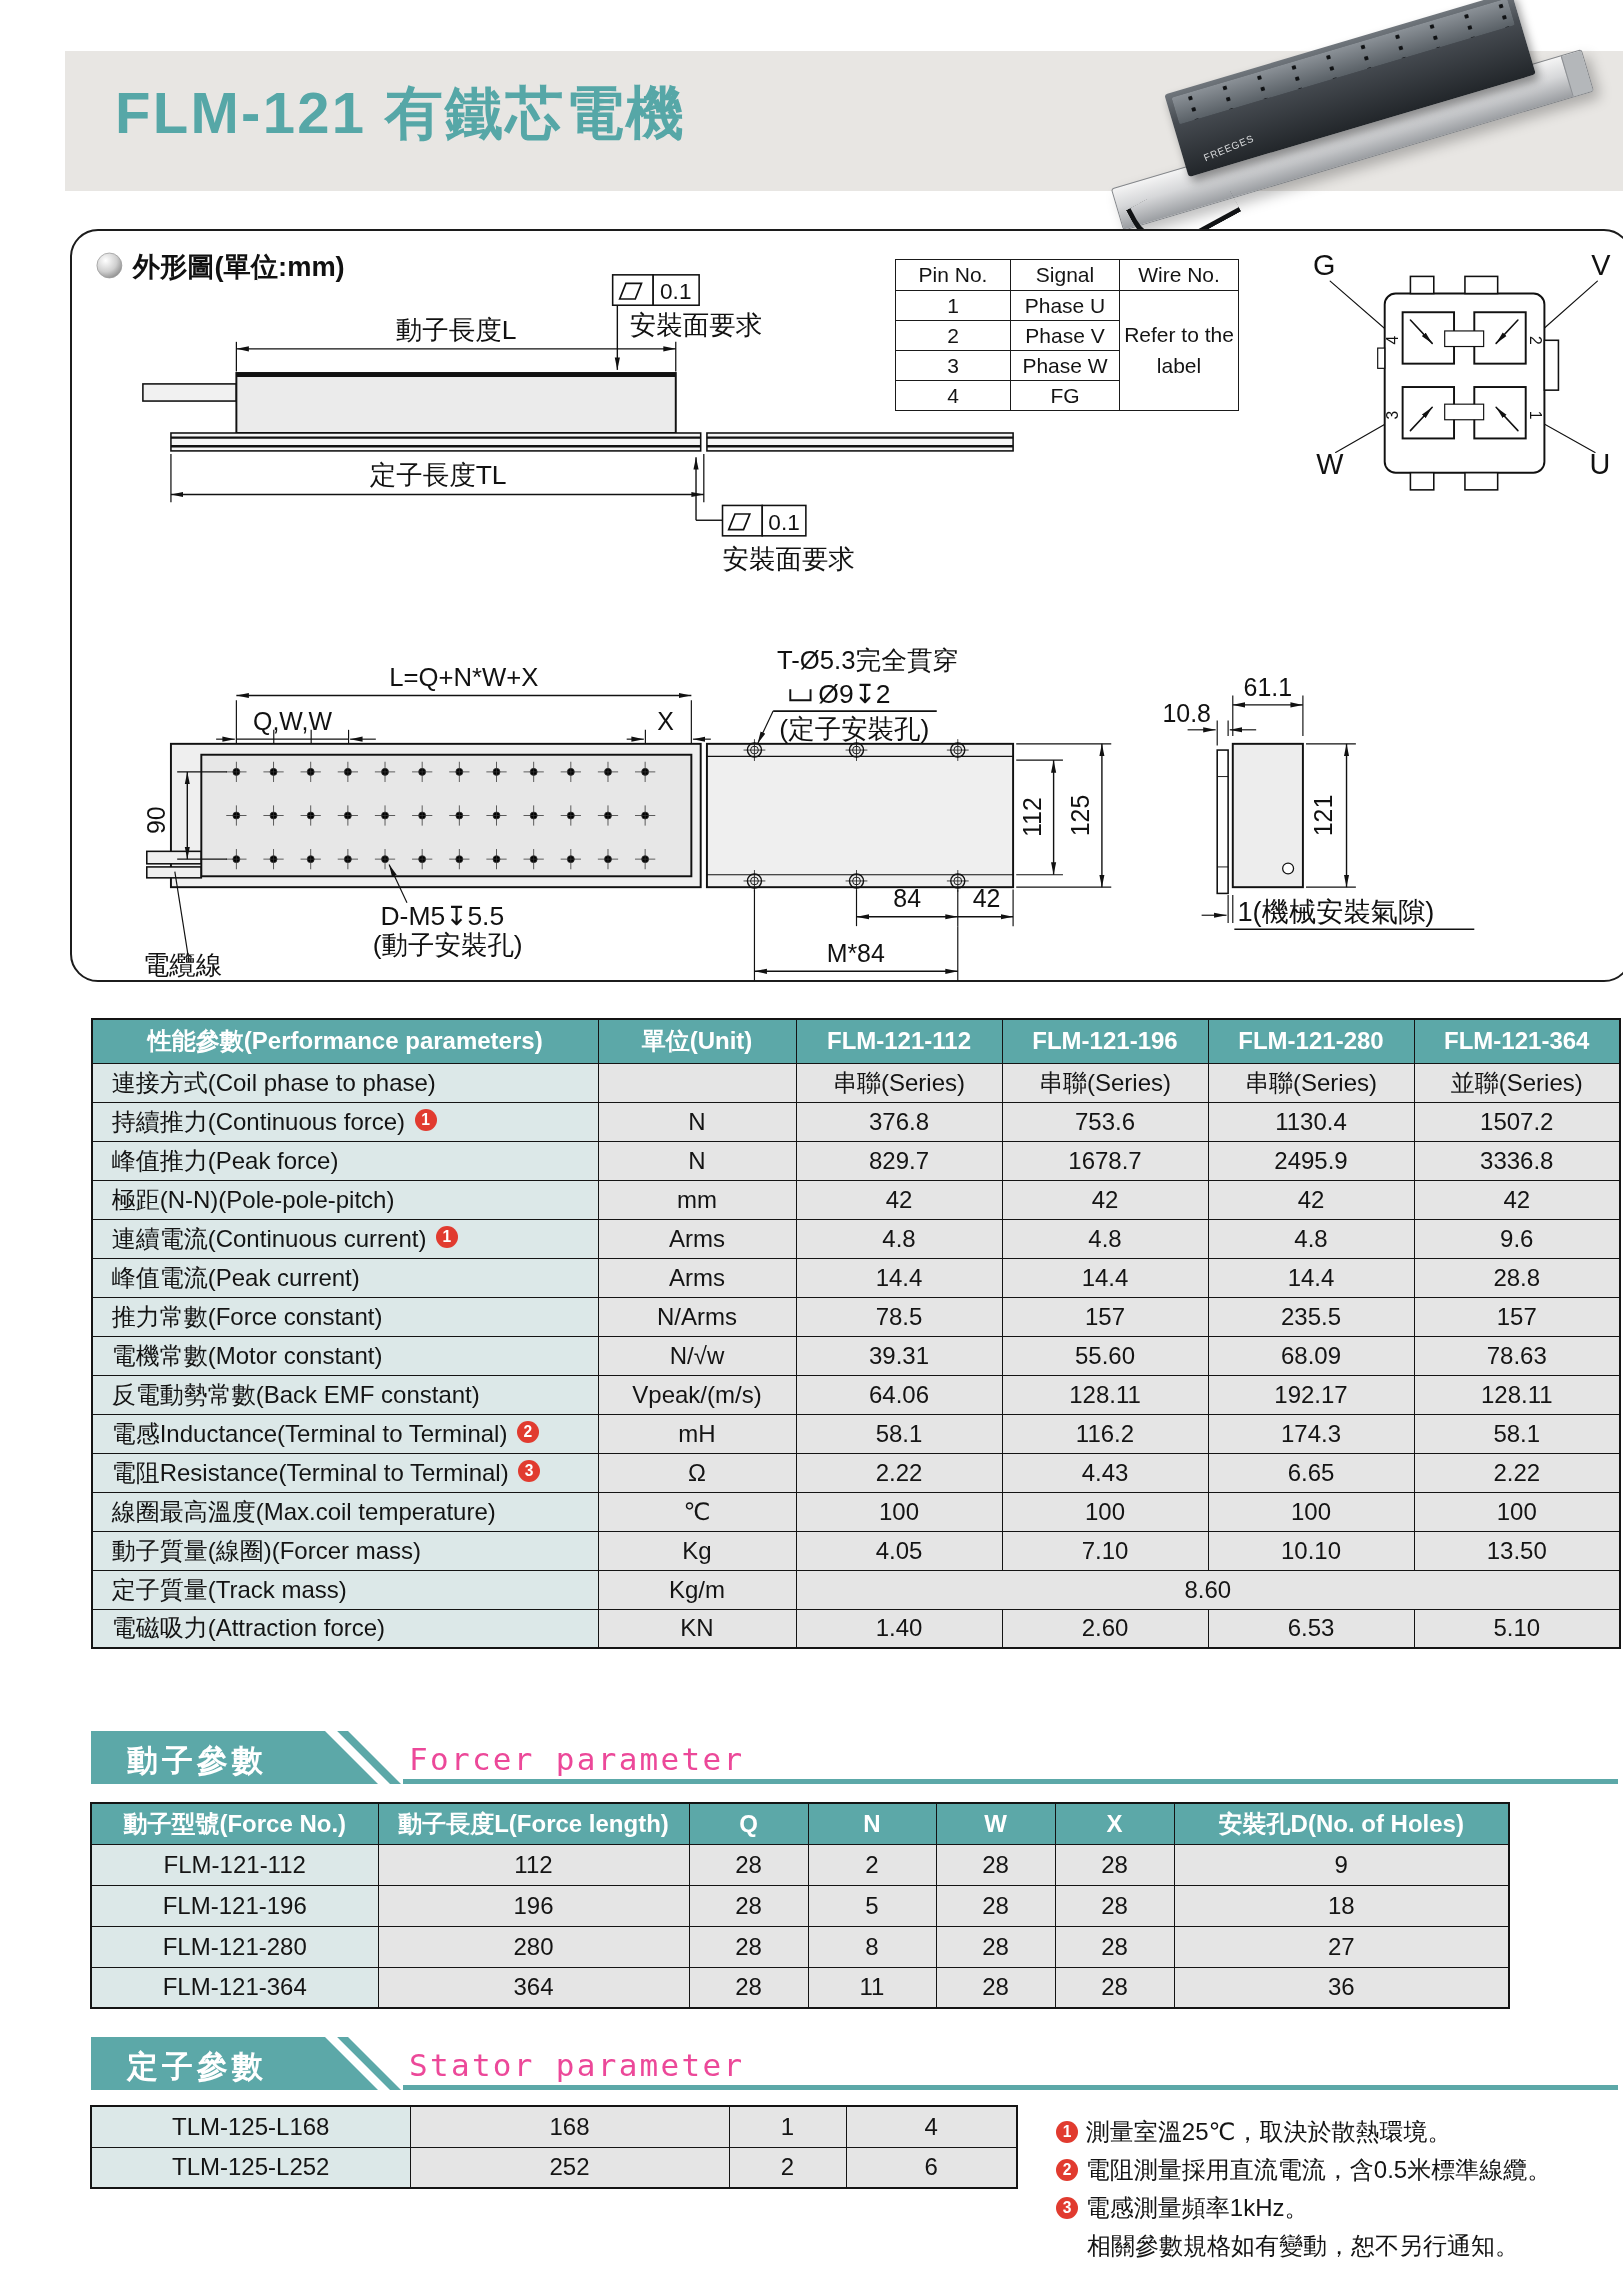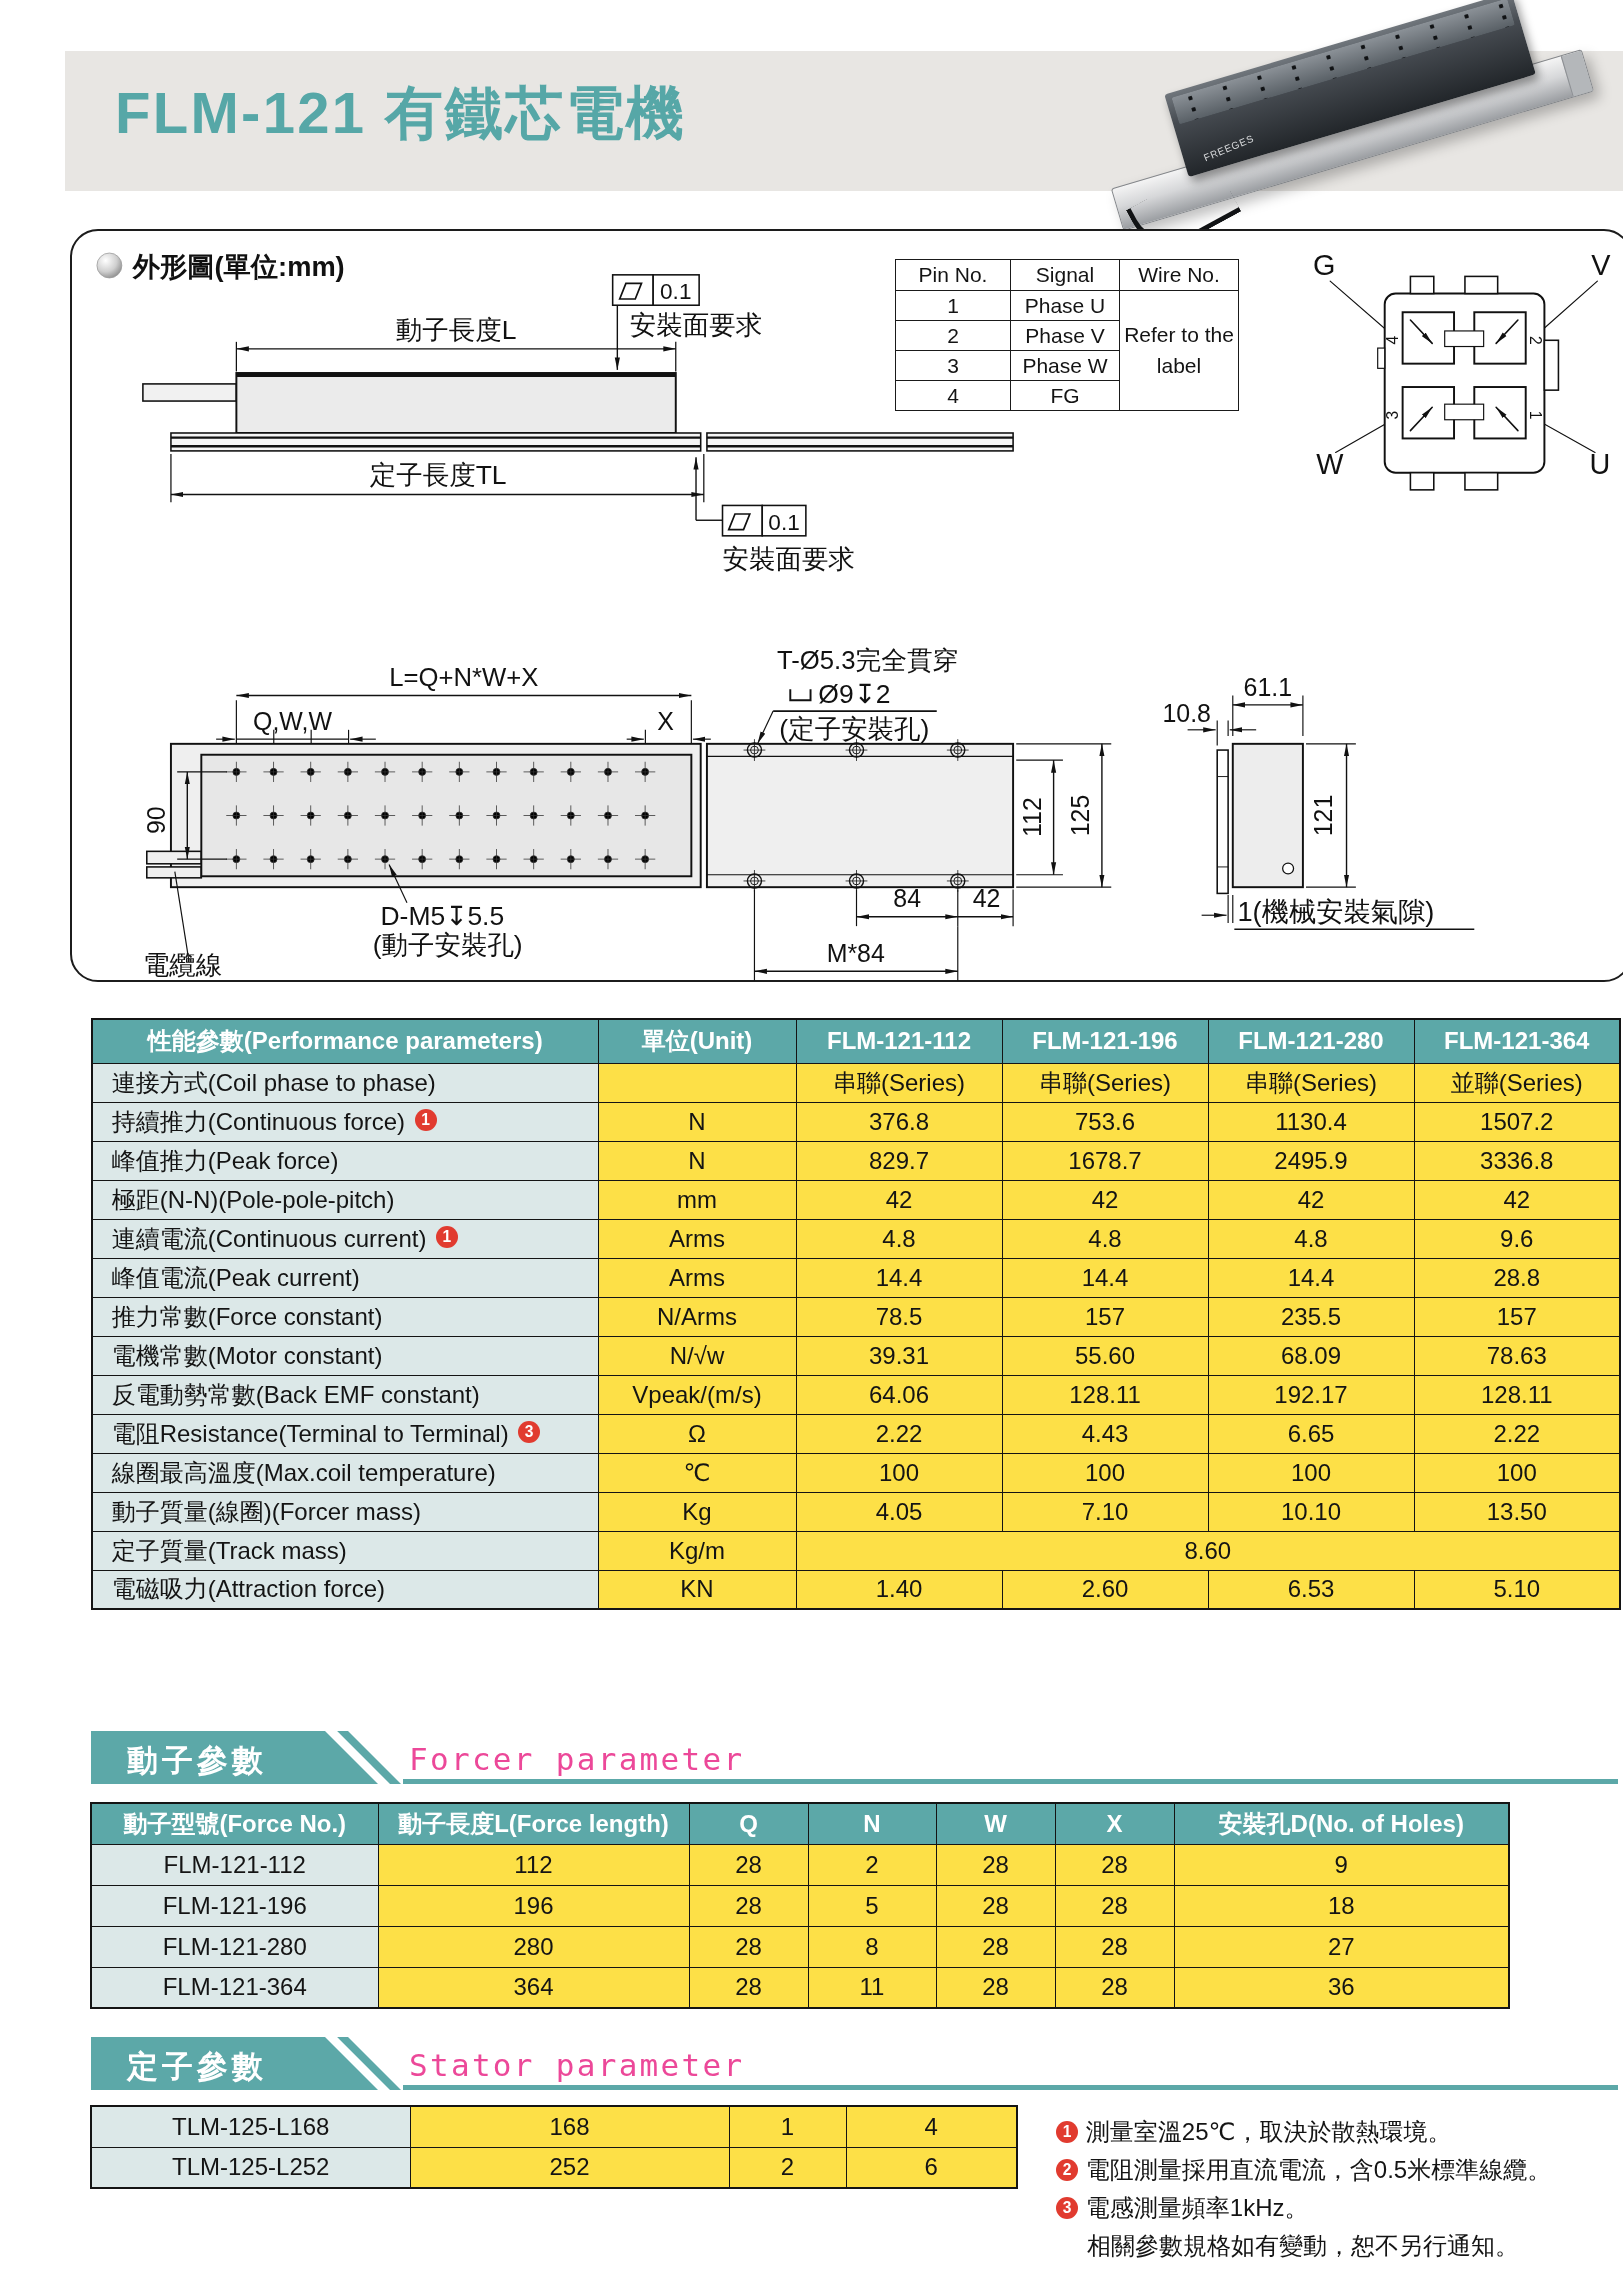--- a/index.html
+++ b/index.html
@@ -38,21 +38,21 @@
   svg text{font-family:"Liberation Sans","DejaVu Sans",sans-serif;fill:#111;}
 
   
   .pin-table{position:absolute;left:823px;top:28px;border-collapse:collapse;table-layout:fixed;background:#fff;}
   .pin-table th,.pin-table td{border:1.6px solid #1a1a1a;font-size:21px;font-weight:normal;text-align:center;vertical-align:middle;}
   .pin-table th{height:31px;}
   .pin-table td{height:30px;}
   .pin-note{line-height:1.45;}
 
   
-  table.dtab{position:absolute;border-collapse:collapse;table-layout:fixed;background:#fde047;border:2.3px solid #141414;}
+  table.dtab{position:absolute;border-collapse:collapse;table-layout:fixed;background:#e5e5e5;border:2.3px solid #141414;}
   table.dtab th{background:var(--teal);color:#fff;font-weight:bold;border:1.6px solid #141414;font-size:24px;padding:0 4.7px;}
   table.dtab td{border:1.6px solid #141414;font-size:24px;text-align:center;vertical-align:middle;padding:0 4.7px;}
   td.lbl{text-align:left !important;padding-left:18.7px !important;background:var(--label-bg);}
   .perf th{height:44px;}
   .perf td{height:39px;}
   .ftab th,.stab th{height:41px;}
   .ftab td,.stab td{height:41px;}
   .nbadge{display:inline-flex;align-items:center;justify-content:center;width:22px;height:22px;border-radius:50%;
     background:var(--red);color:#fff;font-size:15.6px;font-weight:bold;margin-left:9.4px;vertical-align:4.7px;}
 
@@ -532,20 +532,28 @@
     </tr>
     <tr>
       <td class="lbl"><span>反電動勢常數(Back EMF constant)</span></td>
       <td>Vpeak/(m/s)</td>
       <td>64.06</td>
       <td>128.11</td>
       <td>192.17</td>
       <td>128.11</td>
     </tr>
     <tr>
+      <td class="lbl"><span>電感Inductance(Terminal to Terminal)</span><span class="nbadge">2</span></td>
+      <td>mH</td>
+      <td>58.1</td>
+      <td>116.2</td>
+      <td>174.3</td>
+      <td>58.1</td>
+    </tr>
+    <tr>
       <td class="lbl"><span>電阻Resistance(Terminal to Terminal)</span><span class="nbadge">3</span></td>
       <td>Ω</td>
       <td>2.22</td>
       <td>4.43</td>
       <td>6.65</td>
       <td>2.22</td>
     </tr>
     <tr>
       <td class="lbl"><span>線圈最高溫度(Max.coil temperature)</span></td>
       <td>℃</td>

